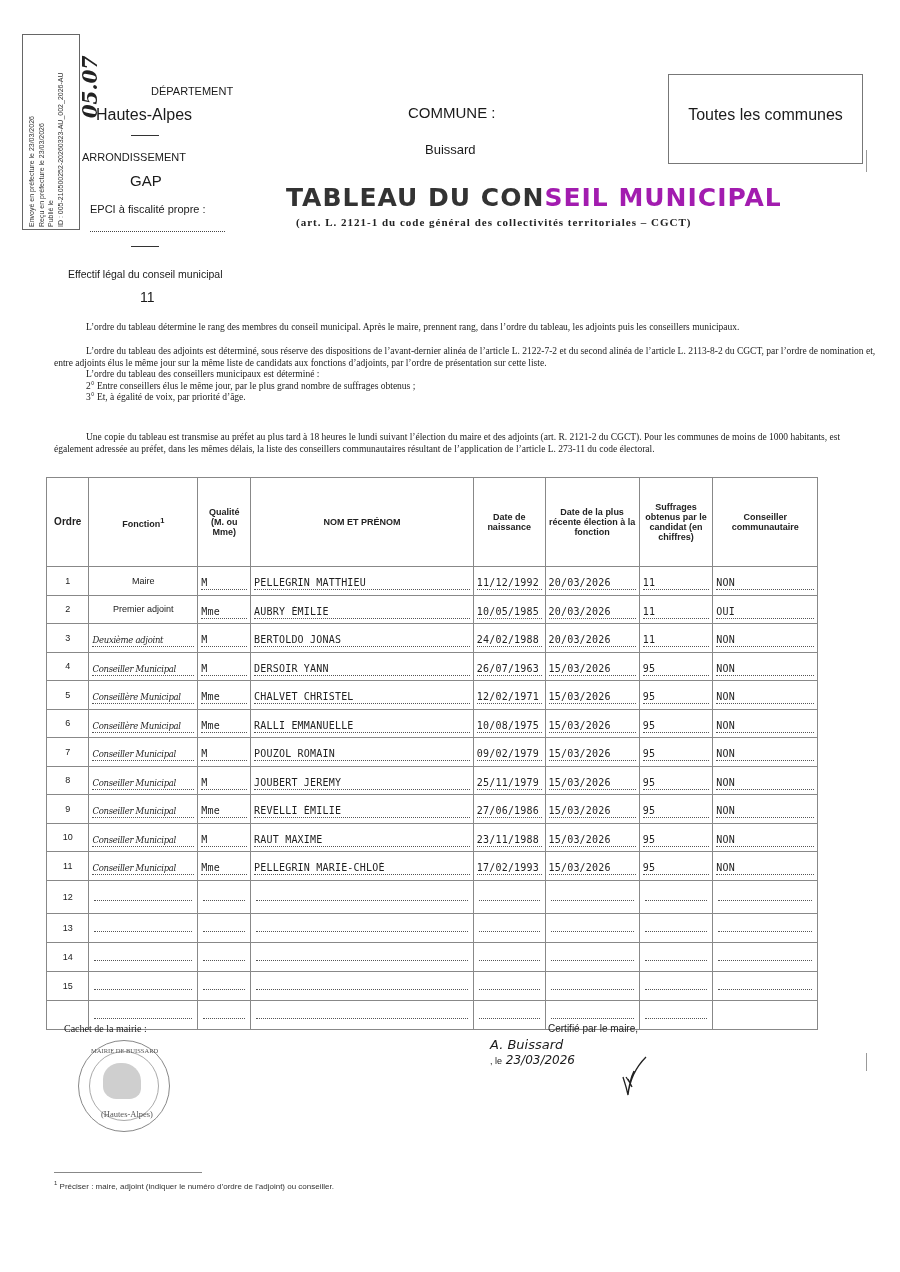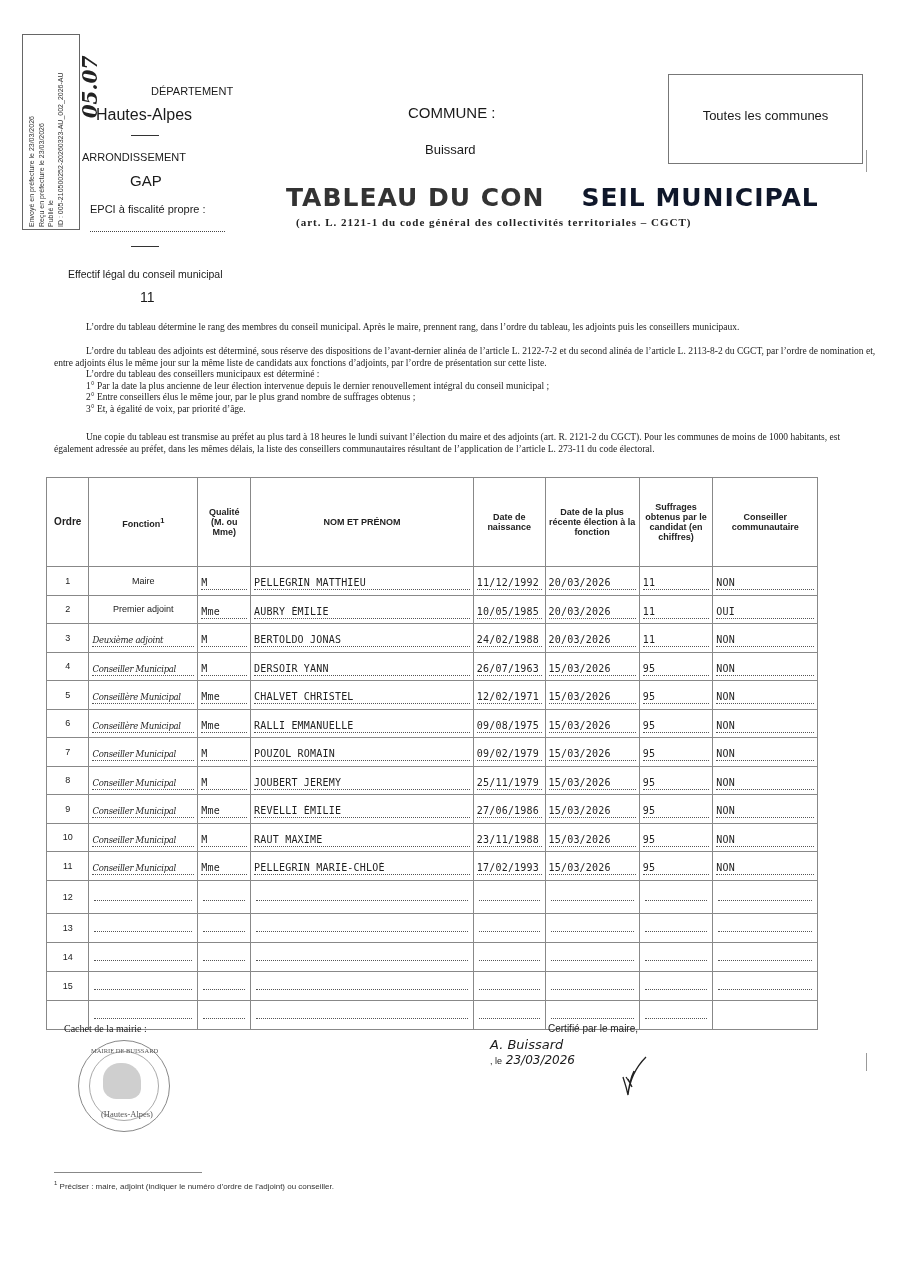--- a/index.html
+++ b/index.html
@@ -10,25 +10,25 @@
   .stamp-num { position:absolute; left:36px; top:40px; font-size:20px; font-style:italic; font-weight:bold; transform:rotate(-90deg); transform-origin:center; color:#222; font-family:"DejaVu Serif", serif; }
   .dept-label { left:120px; top:85px; font-size:11px;padding-left:31px; }
   .dept-name { left:96px; top:106px; font-size:16px; }
   .sep { height:1px; background:#333; width:28px; }
   .arr-label { left:82px; top:151px; font-size:11px; }
   .arr-name { left:130px; top:172px; font-size:15px; }
   .epci { left:90px; top:203px; font-size:11px; }
   .dotted-line { left:90px; top:231px; width:135px; border-top:1px dotted #444; }
   .commune-label { left:408px; top:104px; font-size:15px; }
   .commune-name { left:425px; top:142px; font-size:13px; }
-  .all-box { left:668px; top:74px; width:195px; height:90px; border:1px solid #777; box-sizing:border-box; display:flex; align-items:center; justify-content:center; font-size:13px; padding-bottom:8px; }
+  .all-box { left:668px; top:74px; width:195px; height:90px; border:1px solid #777; box-sizing:border-box; display:flex; align-items:center; justify-content:center; font-size:16px; padding-bottom:8px; }
   .right-mark { left:866px; top:150px; width:1px; height:22px; background:#999; }
   .right-mark2 { left:866px; top:1053px; width:1px; height:18px; background:#999; }
   .title { left:286px; top:183px; font-size:25px; font-weight:bold; letter-spacing:1px; font-family:"DejaVu Sans", sans-serif; color:#333; }
-  .title .light { color:#0f172a;margin-left:37px; }
+  .title .light { color:#a21caf; }
   .subtitle { left:296px; top:216px; font-size:11px; font-weight:bold; font-family:"Liberation Serif", serif; letter-spacing:1px; color:#222; }
   .effectif-label { left:68px; top:268px; font-size:10.5px;text-align:center; }
   .effectif-val { left:140px; top:289px; font-size:14px; }
   .para { font-family:"Liberation Serif", serif; font-size:9.5px; line-height:11.5px; color:#222; }
   .p1 { left:86px; top:322px; width:790px; }
   .p2 { left:54px; top:346px; width:822px; }
   .p3 { left:54px; top:432px; width:822px; }
   .indent { text-indent:32px; }
   .li { padding-left:32px; }
   table.council { position:absolute; left:46px; top:477px; width:772px; border-collapse:collapse; }
@@ -96,21 +96,20 @@
 <div class="abs title"><span>TABLEAU DU CON</span><span class="light">SEIL MUNICIPAL</span></div>
 <div class="abs subtitle">(art. L. 2121-1 du code général des collectivités territoriales – CGCT)</div>
 
 <div class="abs effectif-label">Effectif légal du conseil municipal</div>
 <div class="abs effectif-val">11</div>
 
 <div class="abs para p1">L’ordre du tableau détermine le rang des membres du conseil municipal. Après le maire, prennent rang, dans l’ordre du tableau, les adjoints puis les conseillers municipaux.</div>
 <div class="abs para p2">
   <div class="indent">L’ordre du tableau des adjoints est déterminé, sous réserve des dispositions de l’avant-dernier alinéa de l’article L. 2122-7-2 et du second alinéa de l’article L. 2113-8-2 du CGCT, par l’ordre de nomination et, entre adjoints élus le même jour sur la même liste de candidats aux fonctions d’adjoints, par l’ordre de présentation sur cette liste.</div>
   <div class="li">L’ordre du tableau des conseillers municipaux est déterminé :</div>
-  <div class="li">1° Par la date la plus ancienne de leur élection intervenue depuis le dernier renouvellement intégral du conseil municipal ;</div>
   <div class="li">2° Entre conseillers élus le même jour, par le plus grand nombre de suffrages obtenus ;</div>
   <div class="li">3° Et, à égalité de voix, par priorité d’âge.</div>
 </div>
 <div class="abs para p3 indent">Une copie du tableau est transmise au préfet au plus tard à 18 heures le lundi suivant l’élection du maire et des adjoints (art. R. 2121-2 du CGCT). Pour les communes de moins de 1000 habitants, est également adressée au préfet, dans les mêmes délais, la liste des conseillers communautaires résultant de l’application de l’article L. 273-11 du code électoral.</div>
 
 <table class="council">
   <thead>
     <tr>
       <th class="col-ordre">Ordre</th>
       <th class="col-fonc"><span>Fonction</span><sup>1</sup></th>
@@ -244,21 +243,21 @@
       <td>
           <span class="hw hw-script">Conseillère Municipal</span>
         </td>
       <td>
           <span class="hw">Mme</span>
         </td>
       <td>
           <span class="hw">RALLI EMMANUELLE</span>
         </td>
       <td>
-          <span class="hw">09/08/1975</span>
+          <span class="hw">10/08/1975</span>
         </td>
       <td>
           <span class="hw">15/03/2026</span>
         </td>
       <td>
           <span class="hw">95</span>
         </td>
       <td>
           <span class="hw">NON</span>
         </td>

